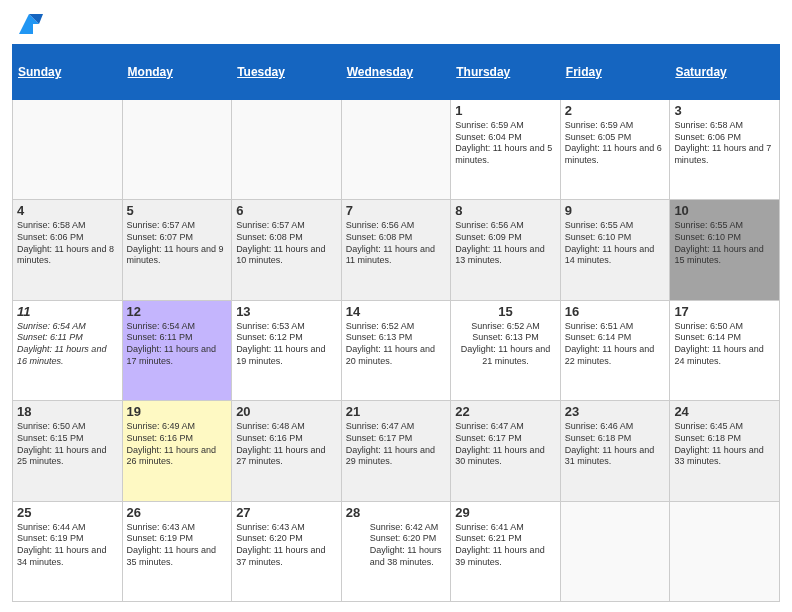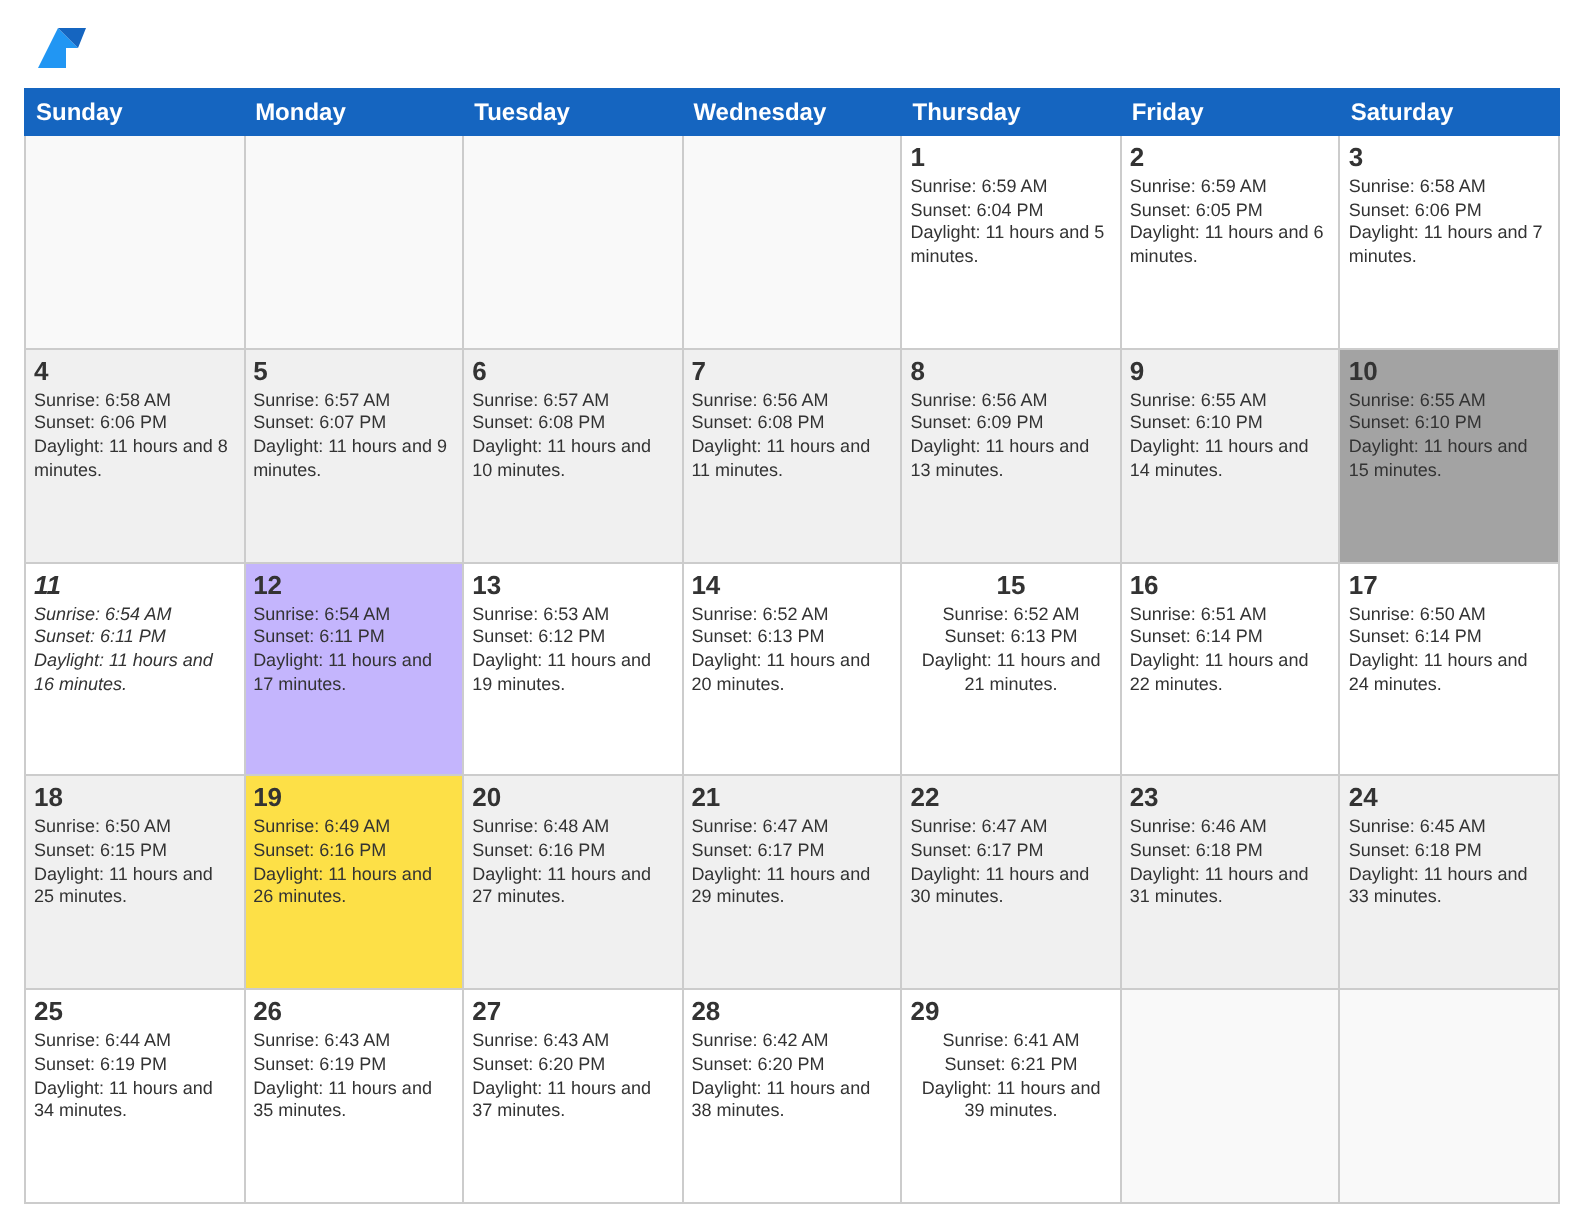--- a/index.html
+++ b/index.html
@@ -44,23 +44,24 @@
       flex: 1;
       border: 1px solid #ccc;
       border-collapse: collapse;
       width: 100%;
       table-layout: fixed;
     }
     .calendar th {
       background-color: #1565C0;
       color: #fff;
       text-align: left;
-      padding: 4px 5px;
+      padding: 20px 5px;
       font-size: 12px;
       border: 1px solid #1565C0;
+      text-decoration: underline;
     }
     .calendar td {
       border: 1px solid #ccc;
       vertical-align: top;
       padding: 3px 4px;
       font-size: 9.5px;
       color: #333;
       height: 88px;
     }
     .day-number {
@@ -235,21 +236,21 @@
 Daylight: 11 hours and 24 minutes.</div>
           </td>
         </tr>
         <tr>
           <td style="background: rgb(240, 240, 240);">
             <span class="day-number">18</span>
             <div class="day-info" style="white-space: pre-line;">Sunrise: 6:50 AM
 Sunset: 6:15 PM
 Daylight: 11 hours and 25 minutes.</div>
           </td>
-          <td style="background: #fde047;">
+          <td style="background: #fef9c3;">
             <span class="day-number">19</span>
             <div class="day-info" style="white-space: pre-line;">Sunrise: 6:49 AM
 Sunset: 6:16 PM
 Daylight: 11 hours and 26 minutes.</div>
           </td>
           <td style="background: rgb(240, 240, 240);">
             <span class="day-number">20</span>
             <div class="day-info" style="white-space: pre-line;">Sunrise: 6:48 AM
 Sunset: 6:16 PM
 Daylight: 11 hours and 27 minutes.</div>
@@ -293,27 +294,27 @@
 Daylight: 11 hours and 35 minutes.</div>
           </td>
           <td style="background: rgb(255, 255, 255);">
             <span class="day-number">27</span>
             <div class="day-info" style="white-space: pre-line;">Sunrise: 6:43 AM
 Sunset: 6:20 PM
 Daylight: 11 hours and 37 minutes.</div>
           </td>
           <td style="background: rgb(255, 255, 255);">
             <span class="day-number">28</span>
-            <div class="day-info" style="white-space: pre-line;">Sunrise: 6:42 AM
+            <div class="day-info" style="white-space: pre-line; margin-left: 24px;">Sunrise: 6:42 AM
 Sunset: 6:20 PM
 Daylight: 11 hours and 38 minutes.</div>
           </td>
           <td style="background: rgb(255, 255, 255);">
             <span class="day-number">29</span>
-            <div class="day-info" style="white-space: pre-line; text-align: center;">Sunrise: 6:41 AM
+            <div class="day-info" style="white-space: pre-line;">Sunrise: 6:41 AM
 Sunset: 6:21 PM
 Daylight: 11 hours and 39 minutes.</div>
           </td>
           <td class="empty-cell" style="background: rgb(249, 249, 249);"></td>
           <td class="empty-cell" style="background: rgb(249, 249, 249);"></td>
         </tr>
       </tbody>
   </table>
 </div>
 

